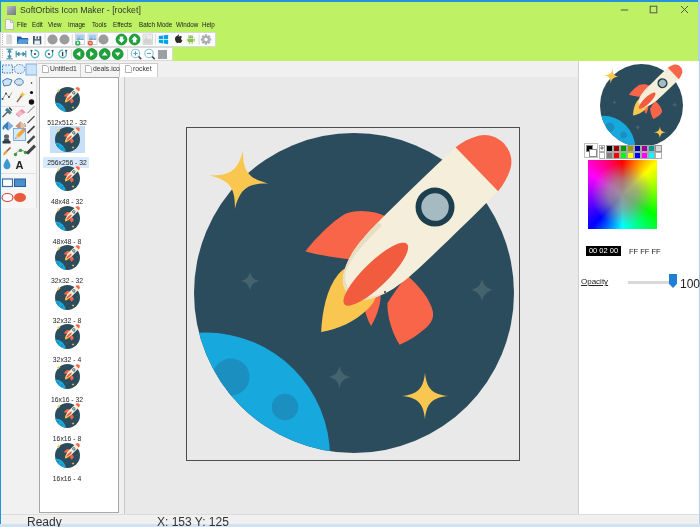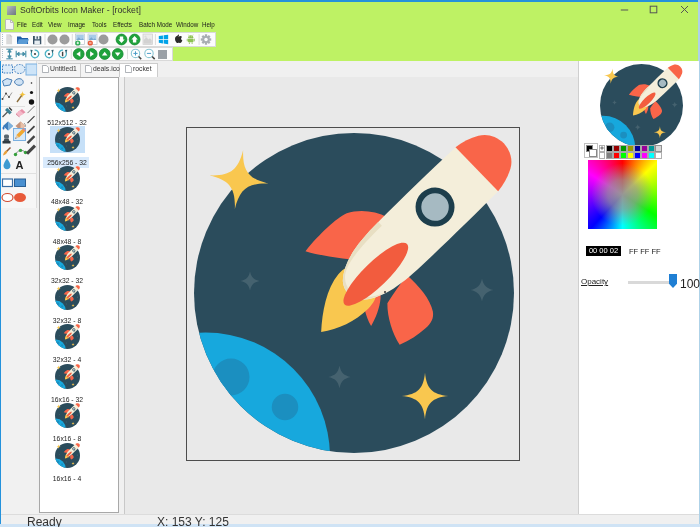--- a/index.html
+++ b/index.html
@@ -439,21 +439,21 @@
     <div class="pc" style="left:14px;top:7.5px;background:#0f0"></div>
     <div class="pc" style="left:21px;top:7.5px;background:#ff0"></div>
     <div class="pc" style="left:28px;top:7.5px;background:#00f"></div>
     <div class="pc" style="left:35px;top:7.5px;background:#f0f"></div>
     <div class="pc" style="left:42px;top:7.5px;background:#0ff"></div>
     <div class="pc" style="left:49px;top:7.5px;background:#fff;border:1px solid #b0b0b0"></div>
   </div>
 
   <div class="abs" id="grad" style="left:9px;top:99px;width:69px;height:69px;background:radial-gradient(circle at 50% 50%, rgba(150,150,150,1) 0%, rgba(150,150,150,0.72) 30%, rgba(150,150,150,0) 64%),conic-gradient(from 0deg at 50% 50%, #ff0000, #ffff00 13%, #00ff00 34%, #00ffff 50%, #0000ff 62%, #ff00ff 84%, #ff0000);"></div>
 
-  <div class="abs" style="left:7px;top:184.5px;width:35px;height:10px;background:#000;color:#fff;font-size:7.5px;text-align:center;line-height:10px;">00 00 02</div>
+  <div class="abs" style="left:7px;top:184.5px;width:35px;height:10px;background:#000;color:#fff;font-size:7.5px;text-align:center;line-height:10px;">00 02 00</div>
   <div class="abs" style="left:50px;top:185.5px;font-size:7.5px;color:#222;">FF FF FF</div>
 
   <div class="abs" style="left:2px;top:216px;font-size:8px;color:#222;text-decoration:underline;">Opacity</div>
   <div class="abs" style="left:49px;top:219.5px;width:49px;height:3px;background:#d9d9d9;"></div>
   <div class="abs" style="left:90px;top:213px;width:8px;height:14px;background:#1f7fd4;clip-path:polygon(0 0,100% 0,100% 70%,50% 100%,0 70%);"></div>
   <div class="abs" style="left:101px;top:216px;font-size:12px;color:#222;">100%</div>
 </div>
 
 <div class="abs" id="statusbar">
   <div class="abs t8" style="left:2px;top:0px;">Ready</div>

